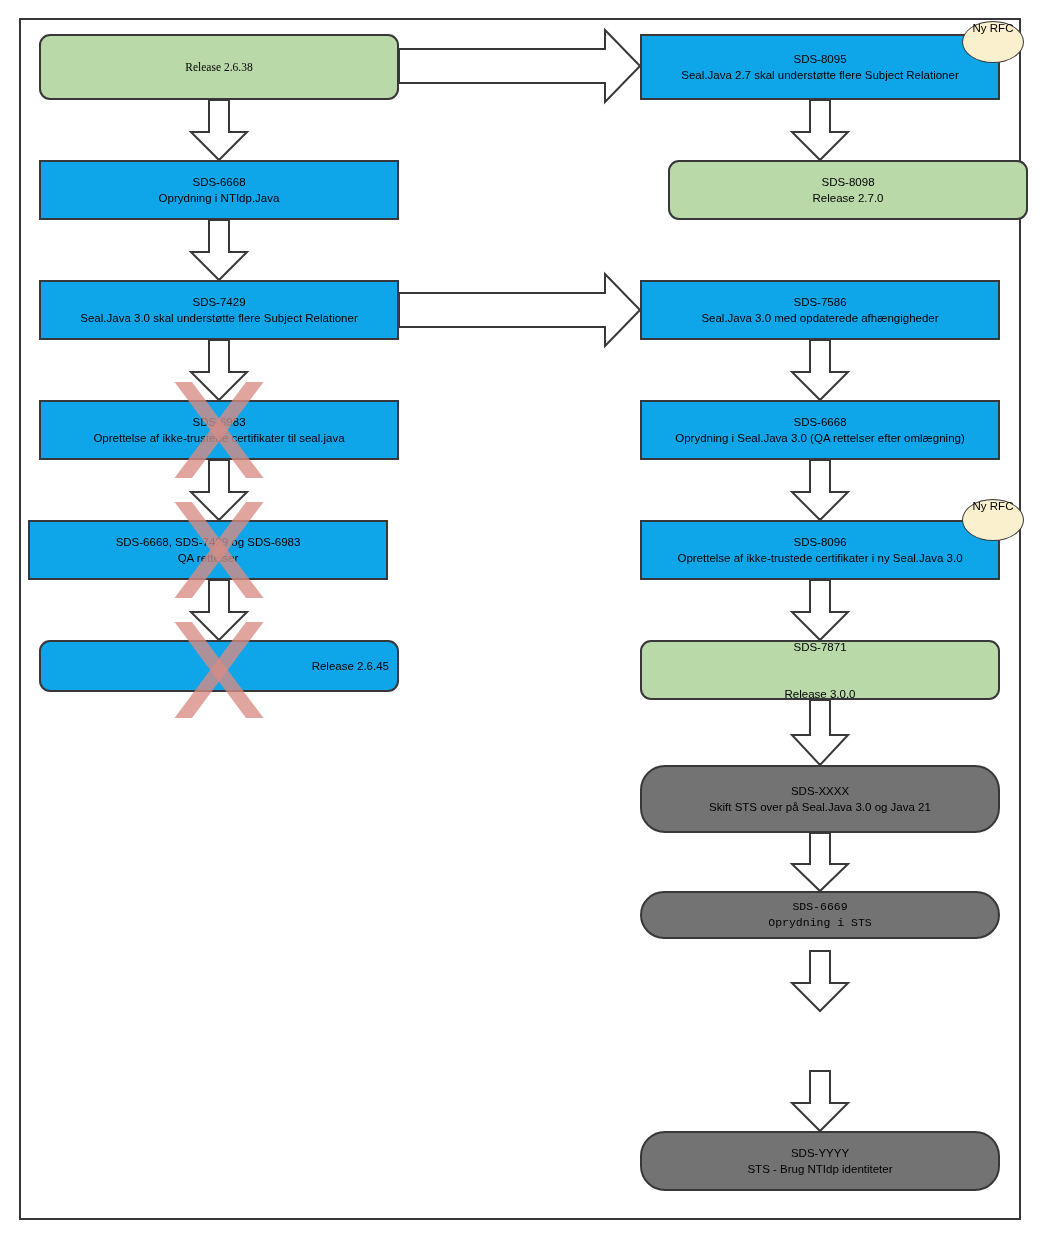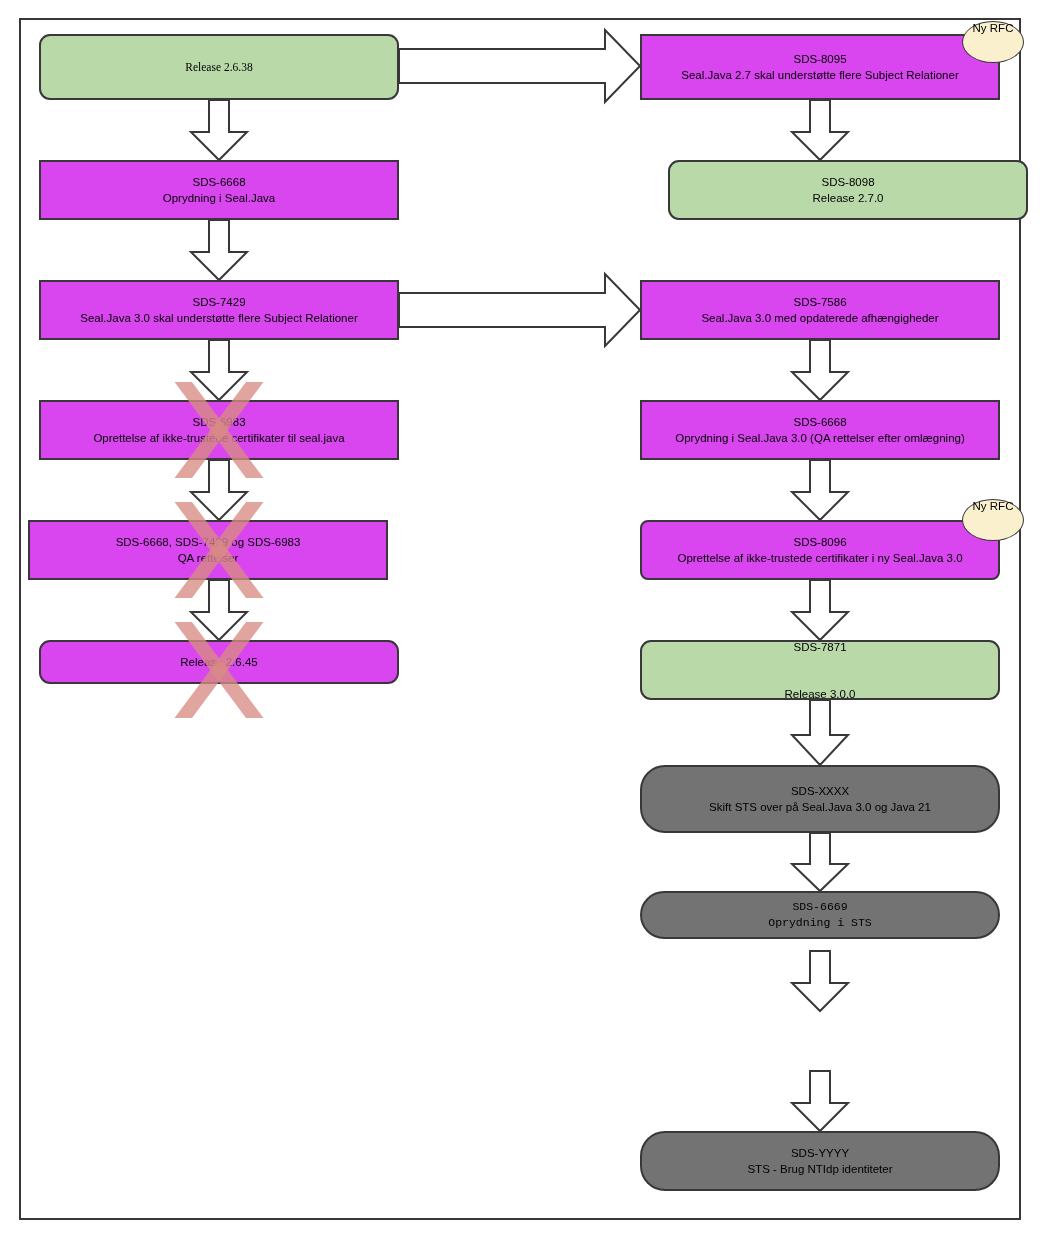--- a/index.html
+++ b/index.html
@@ -22,21 +22,21 @@
     width:1002px; height:1202px;
     border:2px solid #39373a;
     box-sizing:border-box;
     background:#ffffff;
   }
   
   .node{
     position:absolute;
     box-sizing:border-box;
     border:2px solid #39373a;
-    background:#d946ef;
+    background:#0ea5e9;
     display:flex;
     flex-direction:column;
     align-items:center;
     justify-content:center;
     text-align:center;
     color:#000000;
     font-size:11.5px;
     line-height:16px;
     padding:2px 8px;
     z-index:5;
@@ -124,39 +124,39 @@
 
     <polygon class="blockarrow" points="399,293 605,293 605,274 640,310 605,346 605,327 399,327"></polygon>
   </svg>
 
   <div class="node rounded green" style="left:39px; top:34px; width:360px; height:66px;font-family:Liberation Serif, serif;">
     <span class="ln">Release 2.6.38</span>
   </div>
 
   <div class="node" style="left:39px; top:160px; width:360px; height:60px;">
     <span class="ln">SDS-6668</span>
-    <span class="ln">Oprydning i Seal.Java</span>
+    <span class="ln">Oprydning i NTIdp.Java</span>
   </div>
 
   <div class="node" style="left:39px; top:280px; width:360px; height:60px;">
     <span class="ln">SDS-7429</span>
     <span class="ln">Seal.Java 3.0 skal understøtte flere Subject Relationer</span>
   </div>
 
   <div class="node" style="left:39px; top:400px; width:360px; height:60px;">
     <span class="ln">SDS-6983</span>
     <span class="ln">Oprettelse af ikke-trustede certifikater til seal.java</span>
   </div>
 
   <div class="node" style="left:28px; top:520px; width:360px; height:60px;">
     <span class="ln">SDS-6668, SDS-7429 og SDS-6983</span>
     <span class="ln">QA rettelser</span>
   </div>
 
-  <div class="node rounded" style="left:39px; top:640px; width:360px; height:44px;">
+  <div class="node rounded" style="left:39px; top:640px; width:360px; height:52px;align-items:flex-end;">
     <span class="ln">Release 2.6.45</span>
   </div>
 
   <div class="node" style="left:640px; top:34px; width:360px; height:66px;">
     <span class="ln">SDS-8095</span>
     <span class="ln">Seal.Java 2.7 skal understøtte flere Subject Relationer</span>
   </div>
 
   <div class="node rounded green" style="left:640px; top:160px; width:360px; height:60px;margin-left:28px;">
     <span class="ln">SDS-8098</span>
@@ -166,21 +166,21 @@
   <div class="node" style="left:640px; top:280px; width:360px; height:60px;">
     <span class="ln">SDS-7586</span>
     <span class="ln">Seal.Java 3.0 med opdaterede afhængigheder</span>
   </div>
 
   <div class="node" style="left:640px; top:400px; width:360px; height:60px;">
     <span class="ln">SDS-6668</span>
     <span class="ln">Oprydning i Seal.Java 3.0 (QA rettelser efter omlægning)</span>
   </div>
 
-  <div class="node" style="left:640px; top:520px; width:360px; height:60px;border-radius:8px;">
+  <div class="node" style="left:640px; top:520px; width:360px; height:60px;">
     <span class="ln">SDS-8096</span>
     <span class="ln">Oprettelse af ikke-trustede certifikater i ny Seal.Java 3.0</span>
   </div>
 
   <div class="node rounded green" style="left:640px; top:640px; width:360px; height:60px;gap:31px;">
     <span class="ln">SDS-7871</span>
     <span class="ln">Release 3.0.0</span>
   </div>
 
   <div class="node salmon" style="left:640px; top:765px; width:360px; height:68px;">

